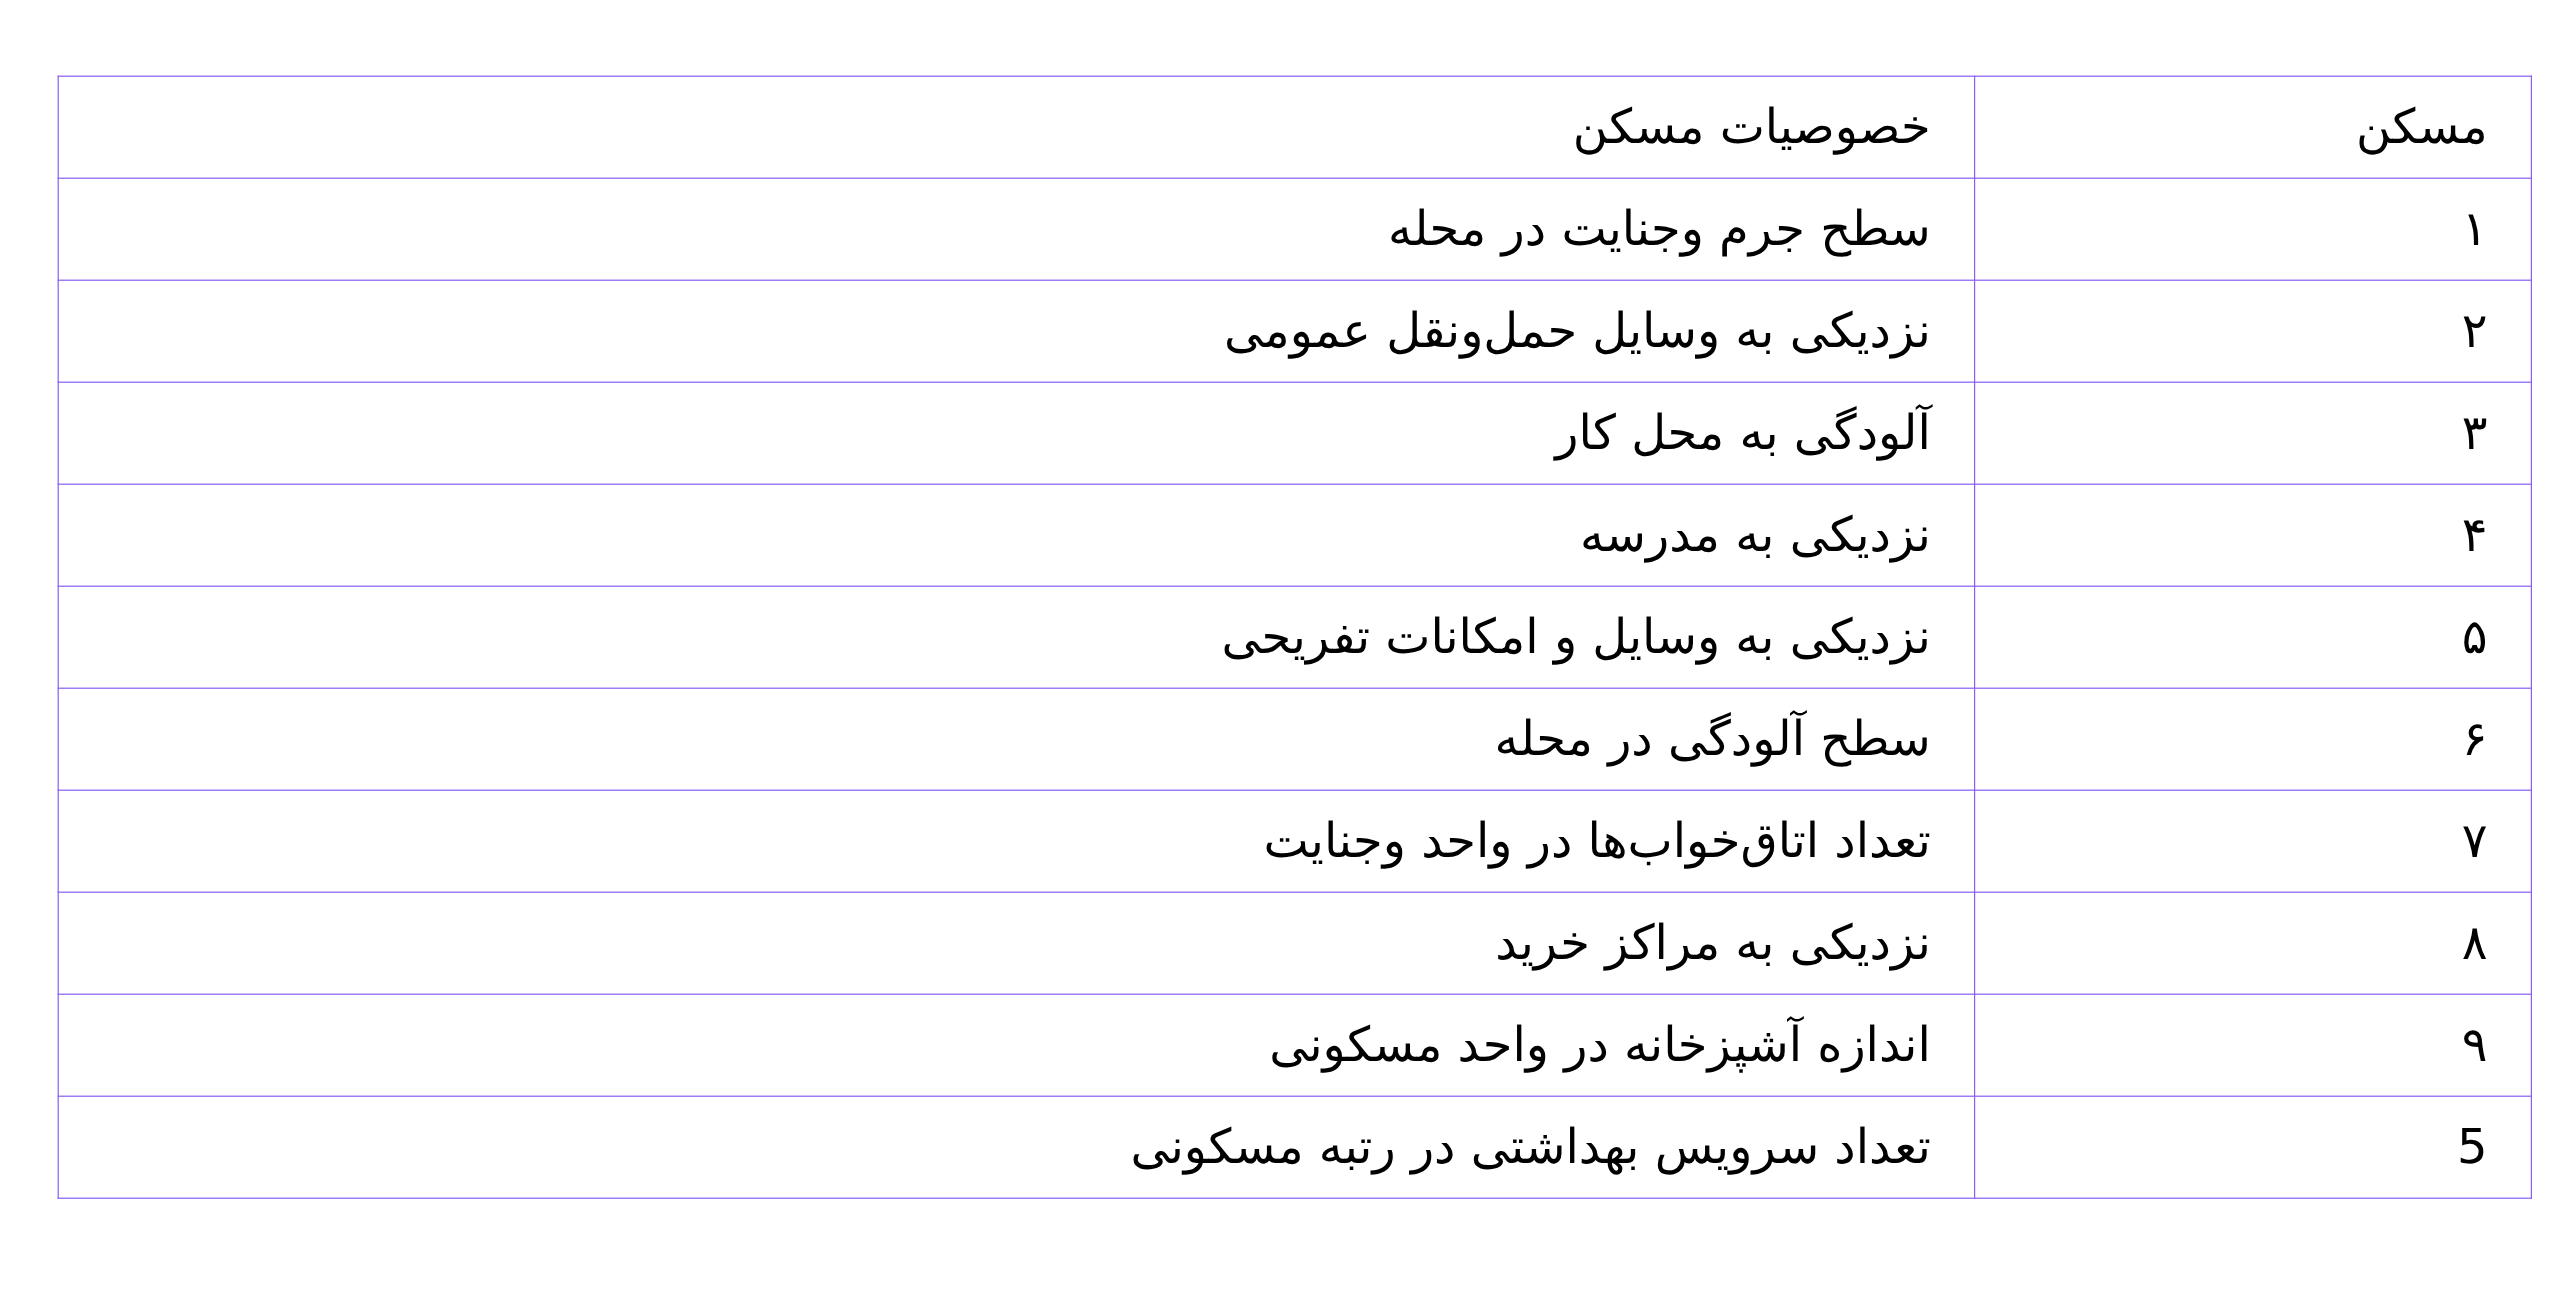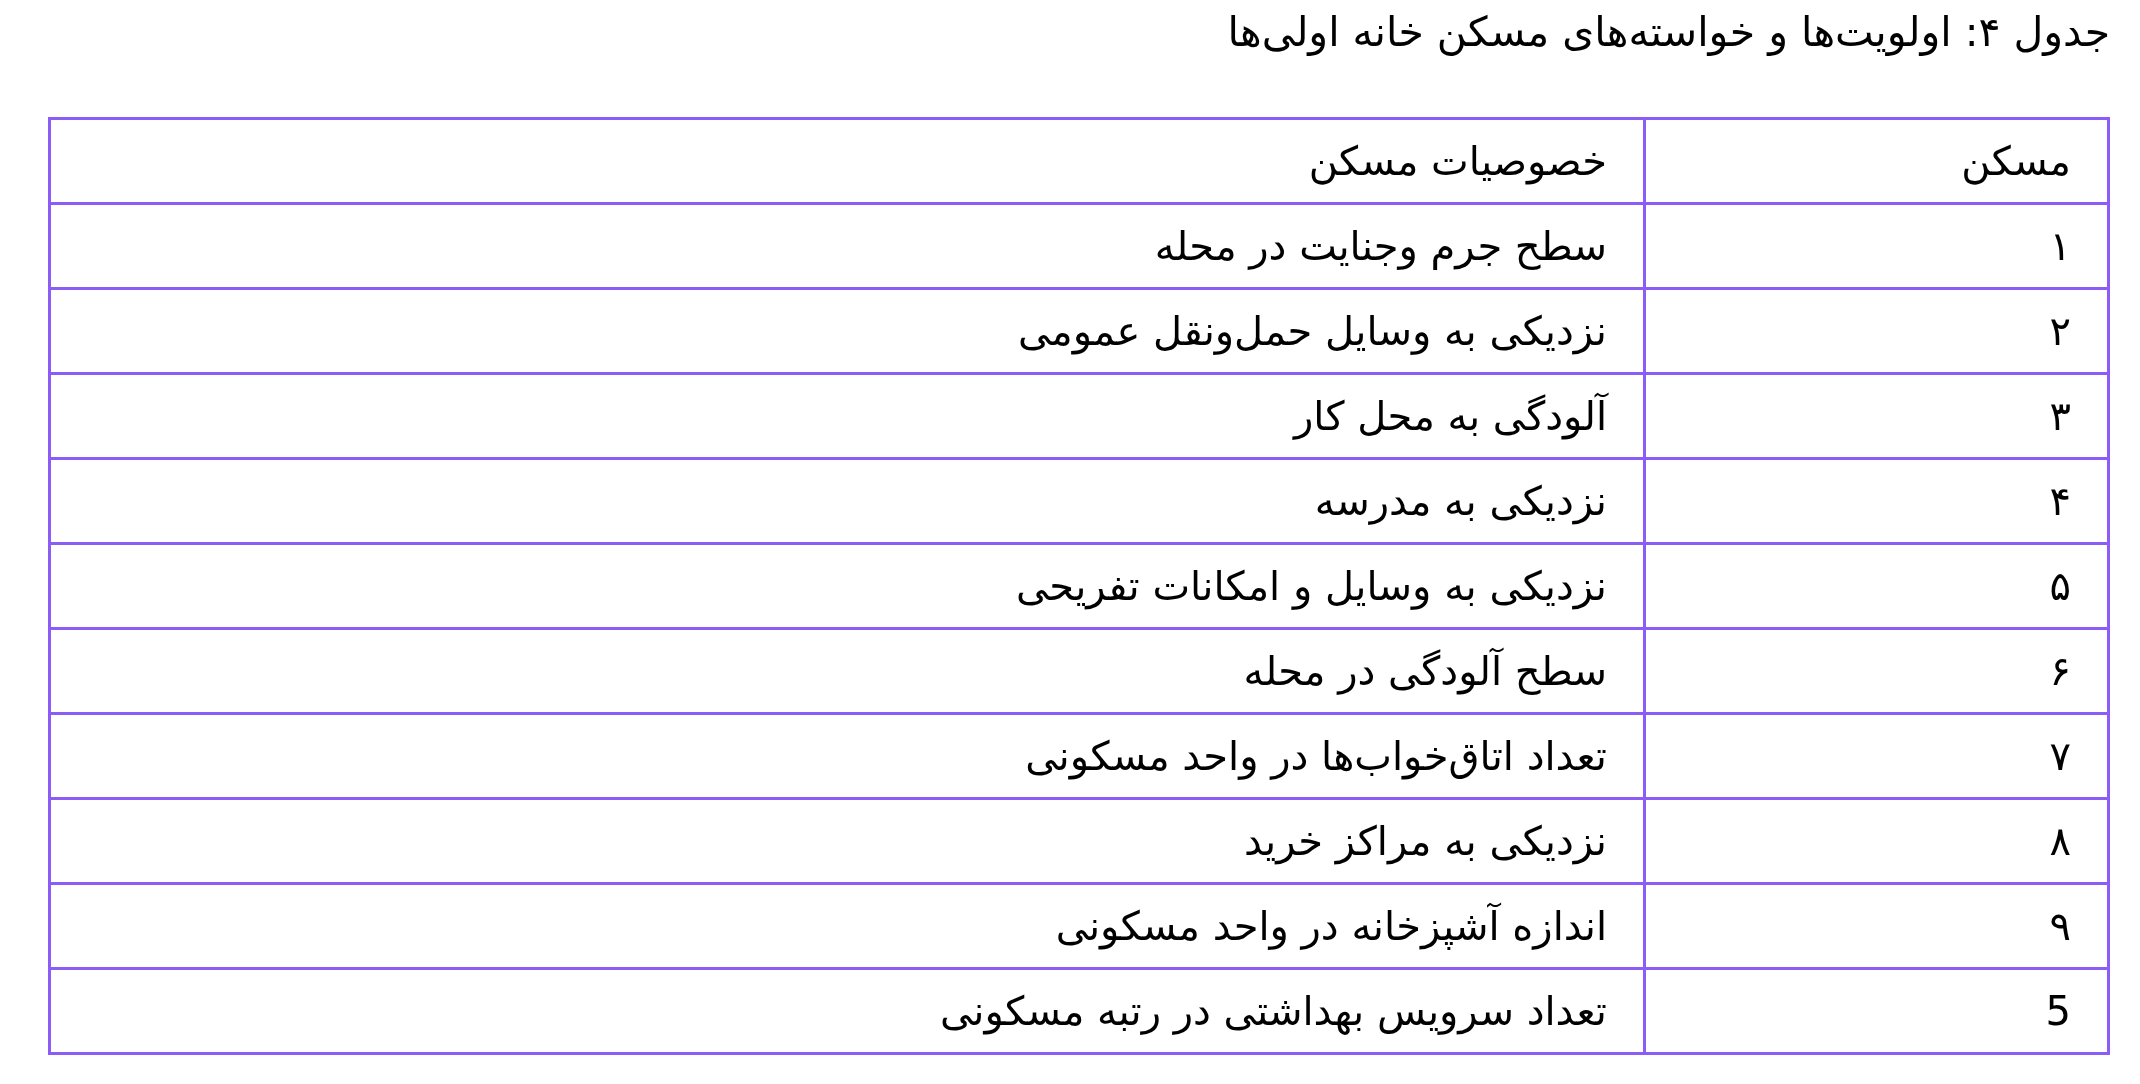--- a/index.html
+++ b/index.html
@@ -29,39 +29,38 @@
   table.data-table {
     margin-top: 57px;
     width: 100%;
     border-collapse: collapse;
     table-layout: fixed;
     direction: rtl;
   }
   table.data-table col.col-rank { width: 464px; }
   table.data-table th,
   table.data-table td {
-    border: 3px solid #8b5cf6;
+    border: 1px solid #8b5cf6;
     height: 85px;
     box-sizing: border-box;
     padding: 0 36px;
     font-size: 40px;
     font-weight: normal;
     text-align: right;
     vertical-align: middle;
     line-height: 1.15;
     white-space: nowrap;
     overflow: hidden;
   }
 </style>
 </head>
 <body>
 
 <div class="page">
 
-  <div class="caption">جدول ۴: اولویت‌ها و خواسته‌های مسکن خانه اولی‌ها</div>
 
   <table class="data-table">
     <colgroup>
       <col class="col-rank">
       <col class="col-characteristic">
     </colgroup>
     <thead>
       <tr>
         <th>مسکن</th>
         <th>خصوصیات مسکن</th>
@@ -93,21 +92,21 @@
     <td>نزدیکی به وسایل و امکانات تفریحی</td>
   </tr>
 
   <tr>
     <td>۶</td>
     <td>سطح آلودگی در محله</td>
   </tr>
 
   <tr>
     <td>۷</td>
-    <td>تعداد اتاق‌خواب‌ها در واحد مسکونی</td>
+    <td>تعداد اتاق‌خواب‌ها در واحد وجنایت</td>
   </tr>
 
   <tr>
     <td>۸</td>
     <td>نزدیکی به مراکز خرید</td>
   </tr>
 
   <tr>
     <td>۹</td>
     <td>اندازه آشپزخانه در واحد مسکونی</td>

